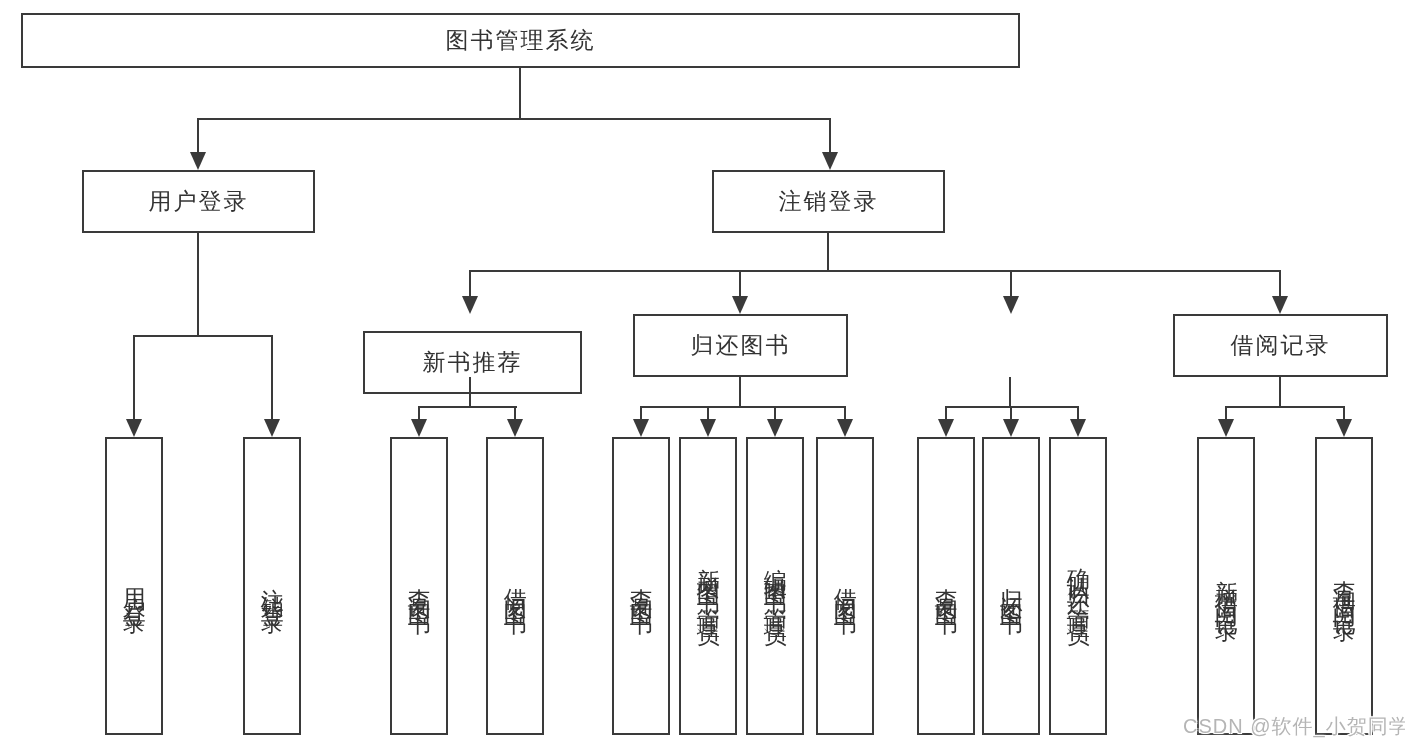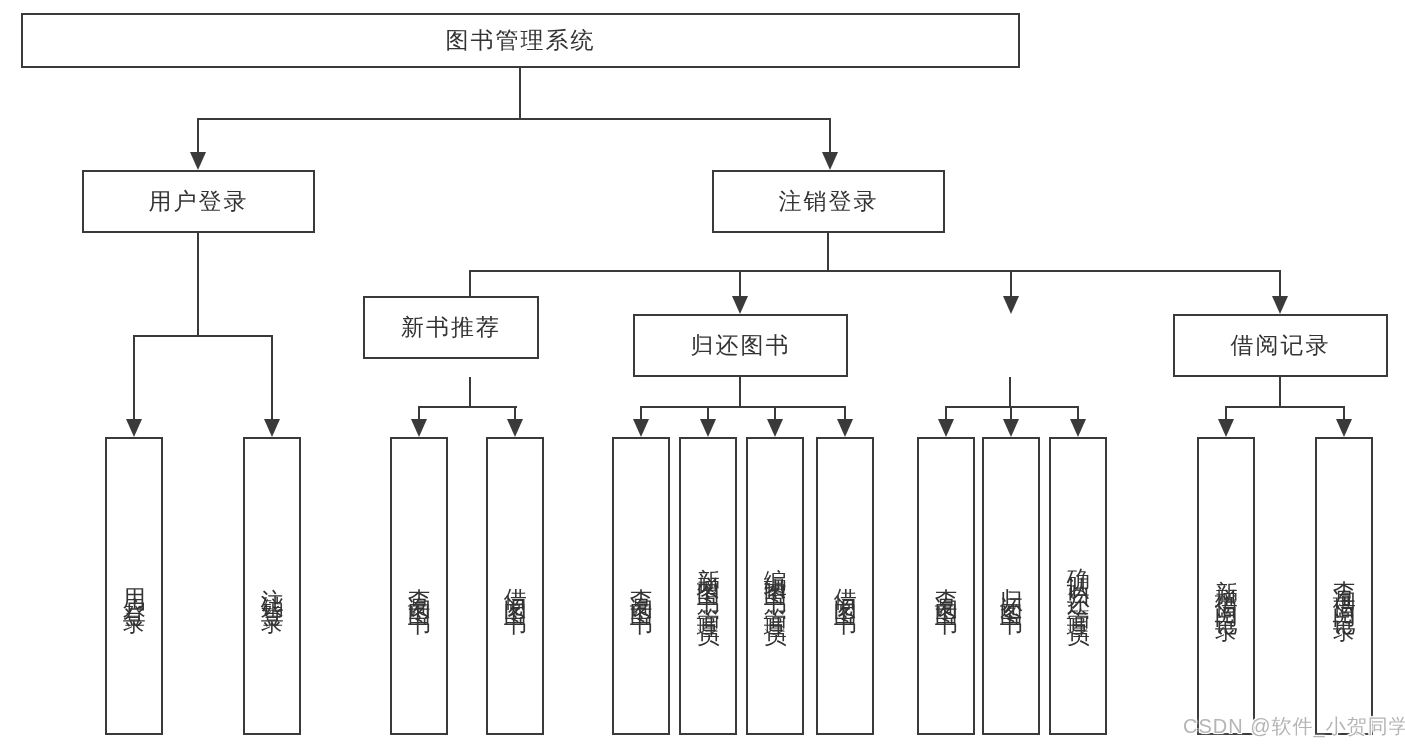--- a/index.html
+++ b/index.html
@@ -70,21 +70,21 @@
   <div class="hl" style="left:469px;top:270px;width:812px"></div>
   <div class="vl" style="left:469px;top:270px;height:28px"></div>
   <div class="ah" style="left:462px;top:296px"></div>
   <div class="vl" style="left:739px;top:270px;height:28px"></div>
   <div class="ah" style="left:732px;top:296px"></div>
   <div class="vl" style="left:1010px;top:270px;height:28px"></div>
   <div class="ah" style="left:1003px;top:296px"></div>
   <div class="vl" style="left:1279px;top:270px;height:28px"></div>
   <div class="ah" style="left:1272px;top:296px"></div>
 
-  <div class="node" style="left:363px;top:296px;width:176px;height:63px">
+  <div class="node" style="left:363px;top:331px;width:219px;height:63px">
     <span class="nlabel">新书推荐</span>
   </div>
   <div class="node" style="left:633px;top:314px;width:215px;height:63px">
     <span class="nlabel">归还图书</span>
   </div>
   <div class="node" style="left:1173px;top:314px;width:215px;height:63px">
     <span class="nlabel">借阅记录</span>
   </div>
 
   <div class="vl" style="left:469px;top:377px;height:31px"></div>

